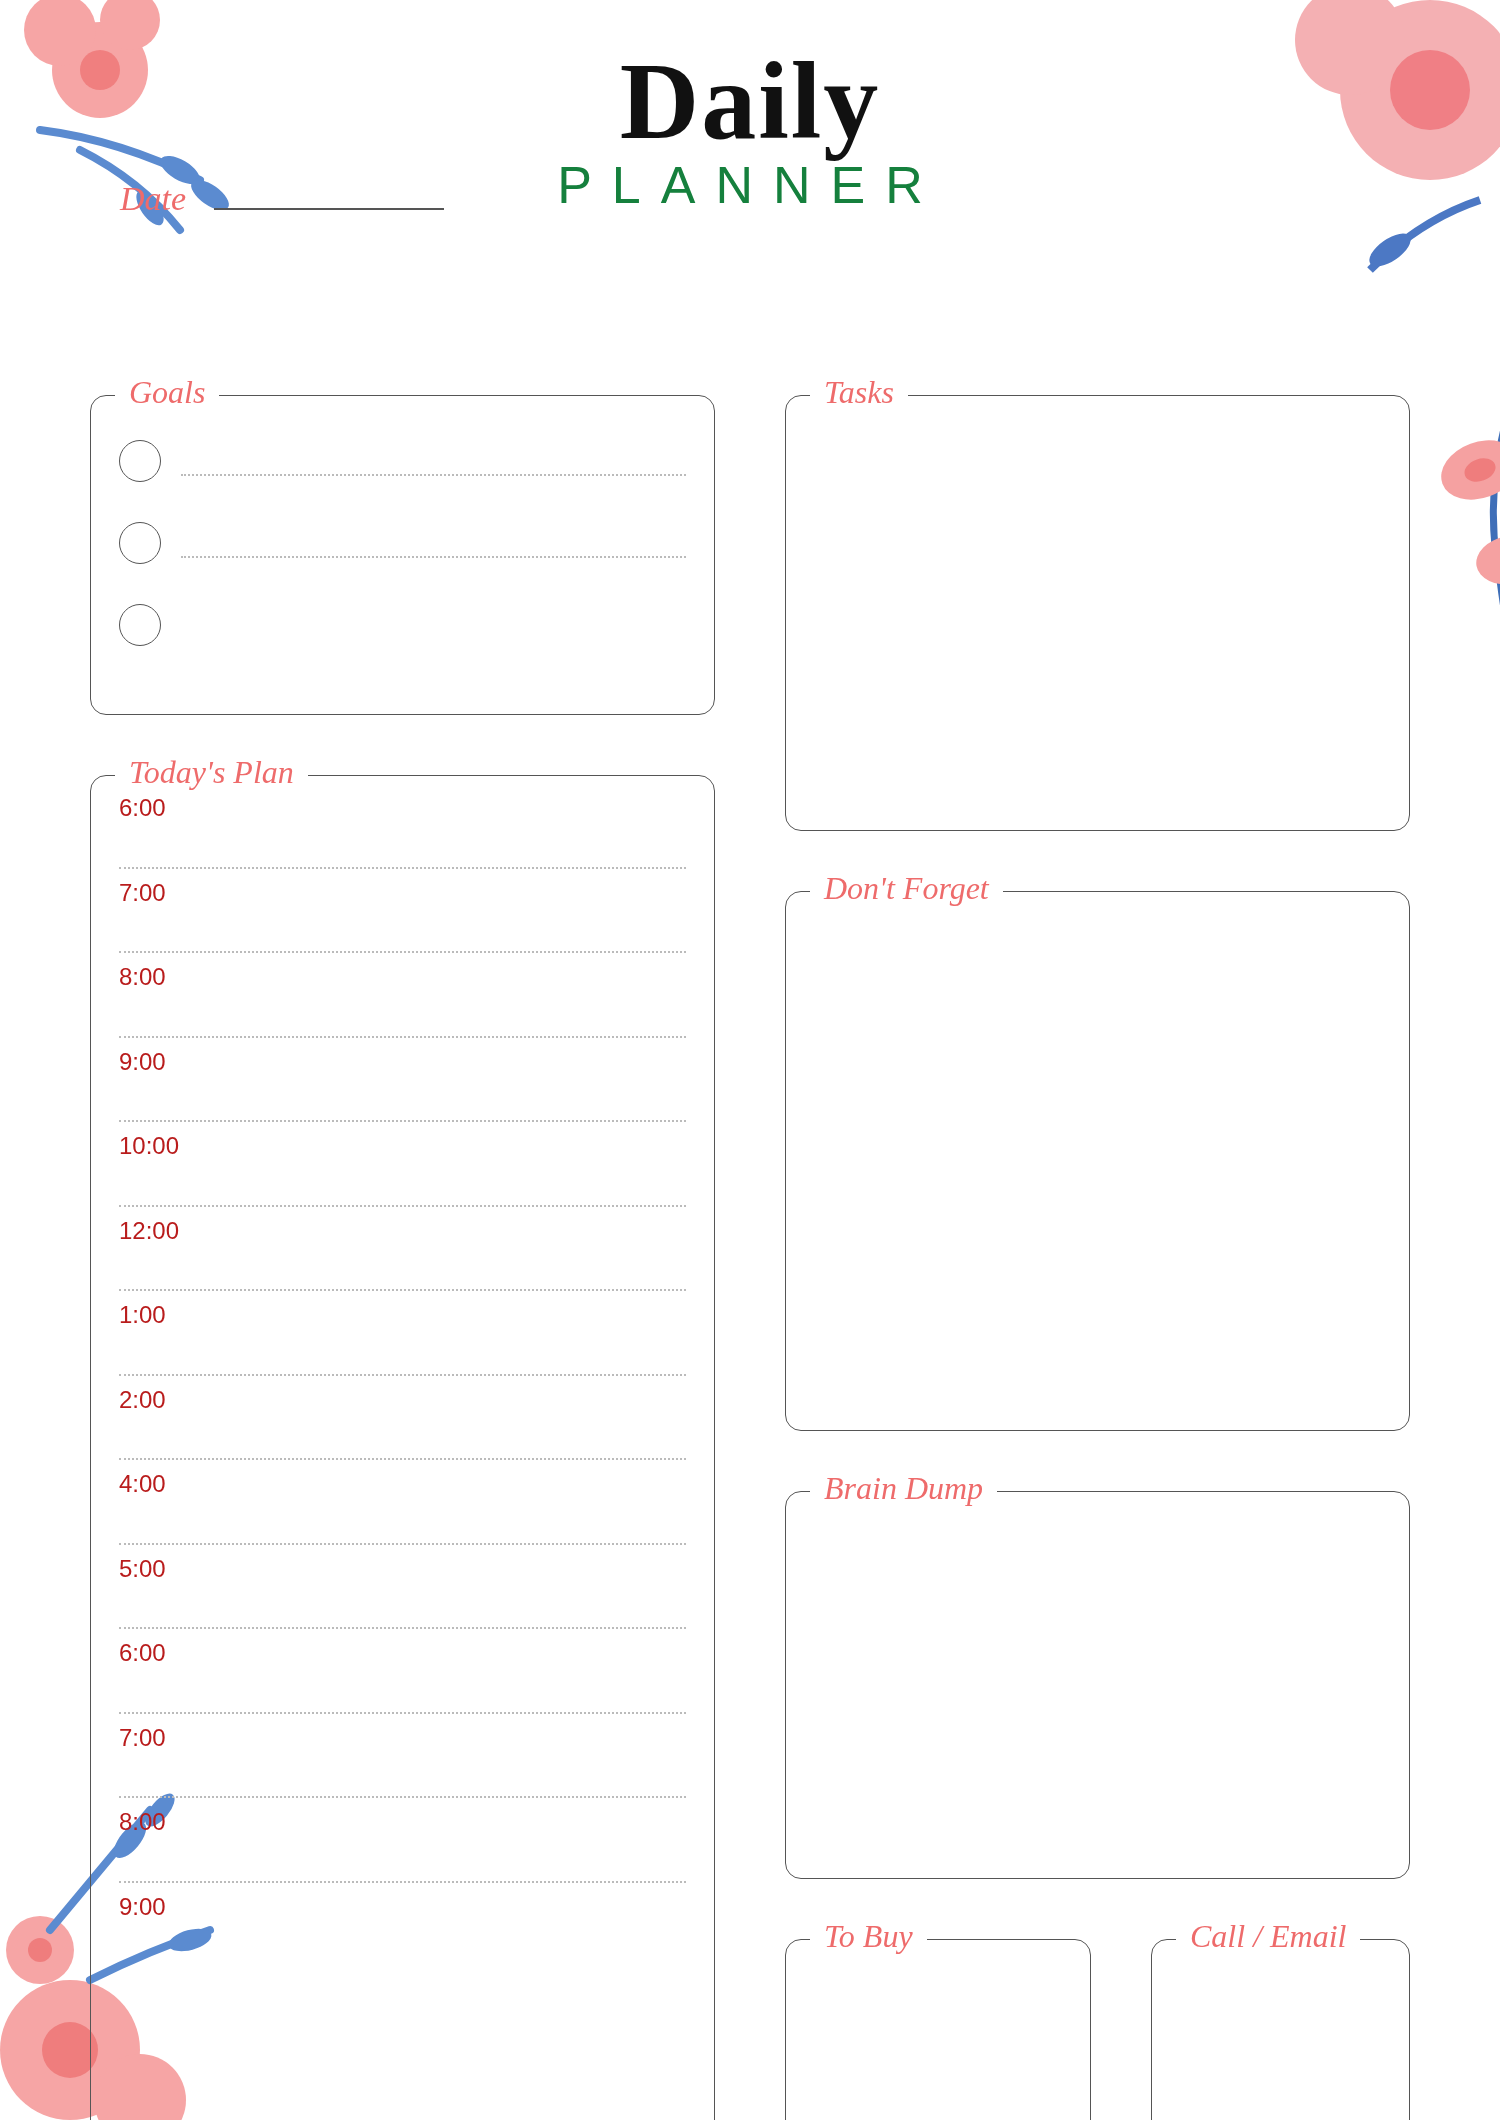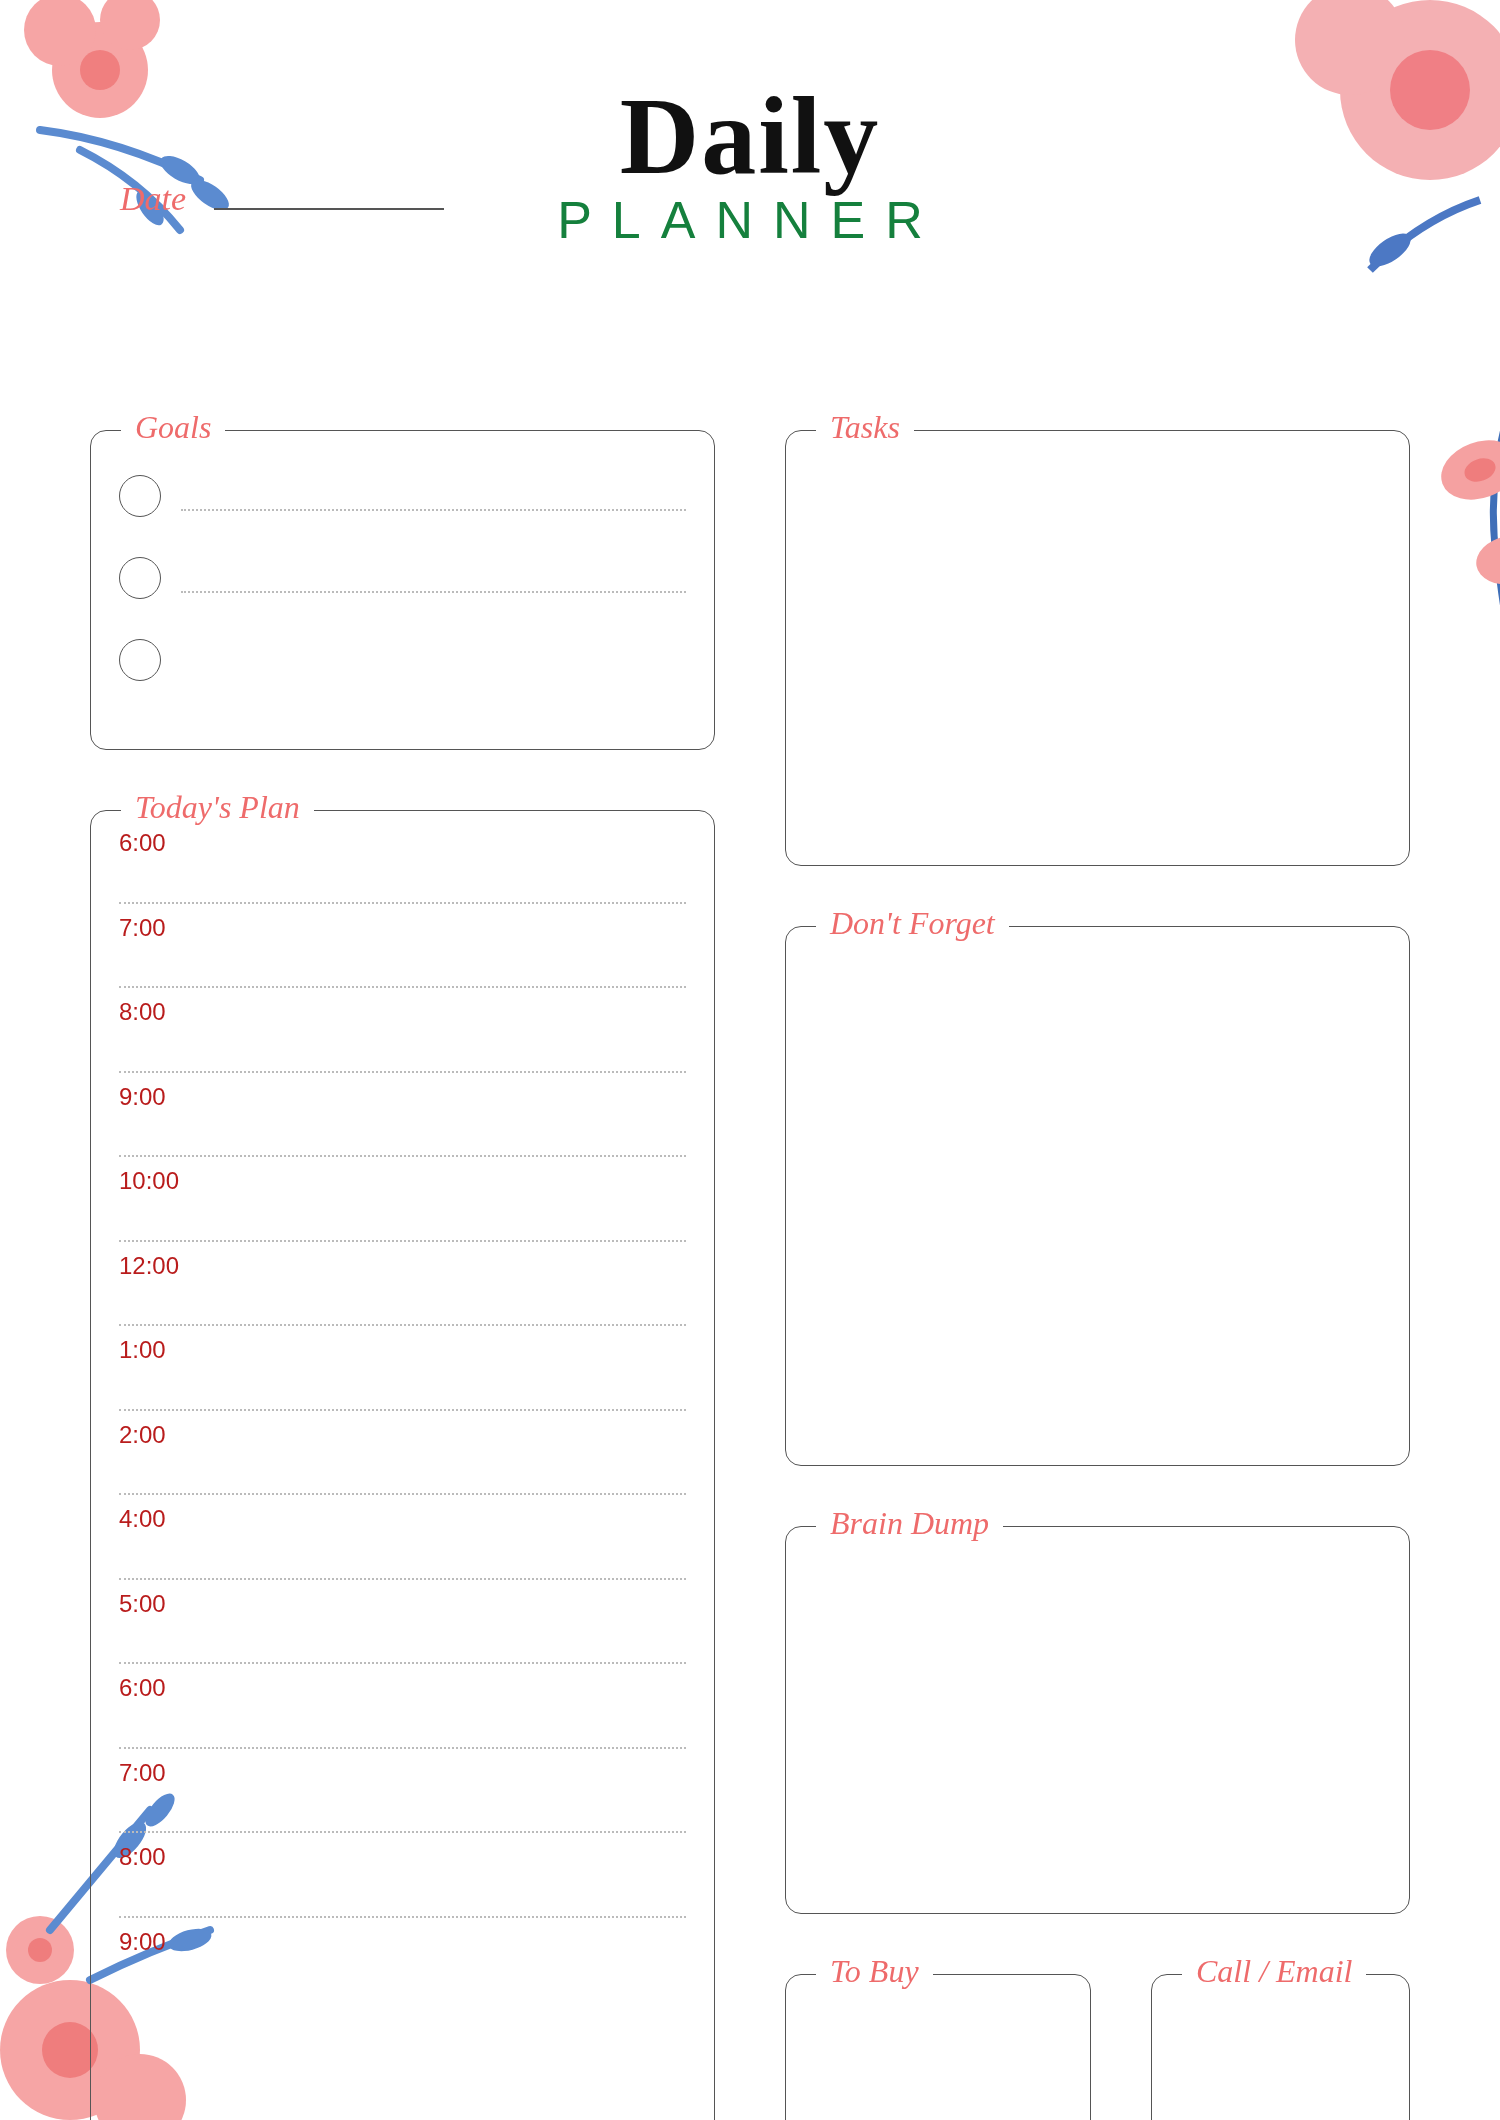--- a/index.html
+++ b/index.html
@@ -14,21 +14,21 @@
 .floral { position: absolute; pointer-events: none; }
 .floral-tl { top: -20px; left: -20px; width: 320px; height: 280px; }
 .floral-tr { top: -30px; right: -30px; width: 360px; height: 320px; }
 .floral-r  { top: 360px; right: -60px; width: 200px; height: 360px; }
 .floral-bl { bottom: -30px; left: -30px; width: 340px; height: 400px; }
 
 .page {
   position: relative;
   width: 100%;
   height: 100%;
-  padding: 83px 90px 60px 90px;
+  padding: 48px 90px 60px 90px;
 }
 
 .header {
   text-align: center;
   margin-top: -10px;
 }
 .header .title-main {
   font-family: Georgia, serif;
   font-size: 110px;
   font-weight: 700;
@@ -74,21 +74,21 @@
 .box {
   border: 1.5px solid #555;
   border-radius: 16px;
   position: relative;
   padding: 24px 28px;
   margin-bottom: 60px;
 }
 .box-label {
   position: absolute;
   top: -22px;
-  left: 30px;
+  left: 24px;
   background: #fff;
   padding: 0 14px;
   font-family: Georgia, serif;
   font-style: italic;
   font-size: 32px;
   color: #ee6b6b;
 }
 
 .goals-box { height: 320px; }
 .goal-row {

